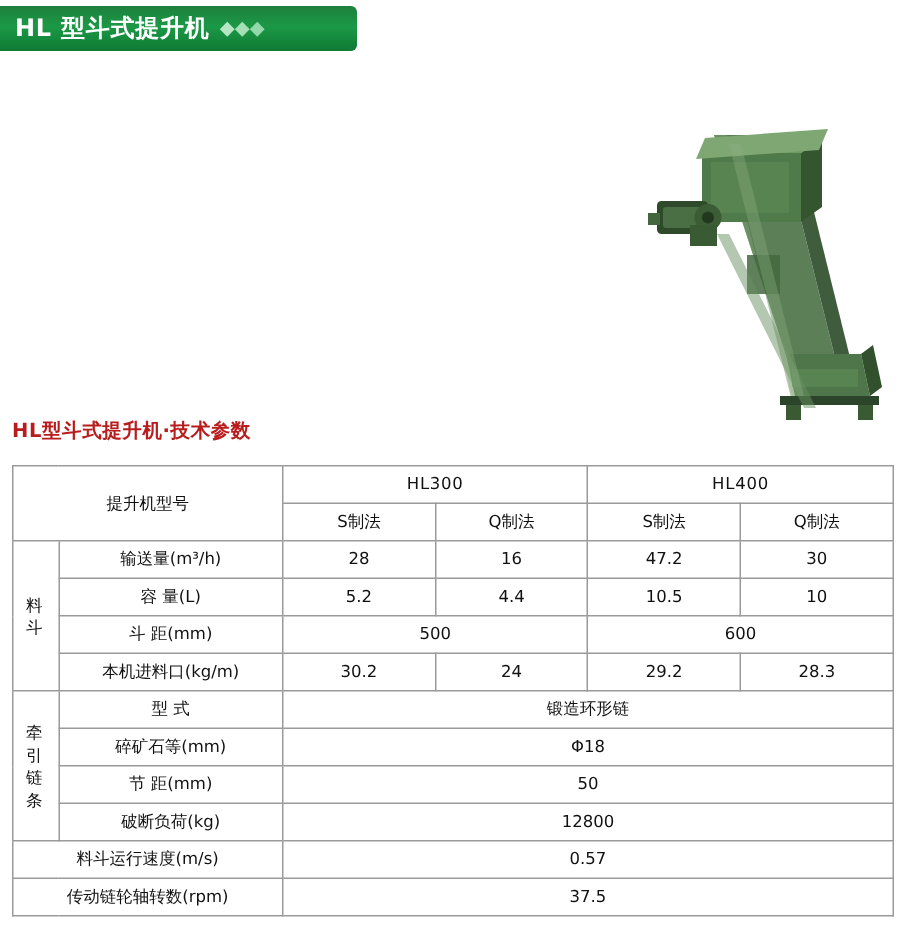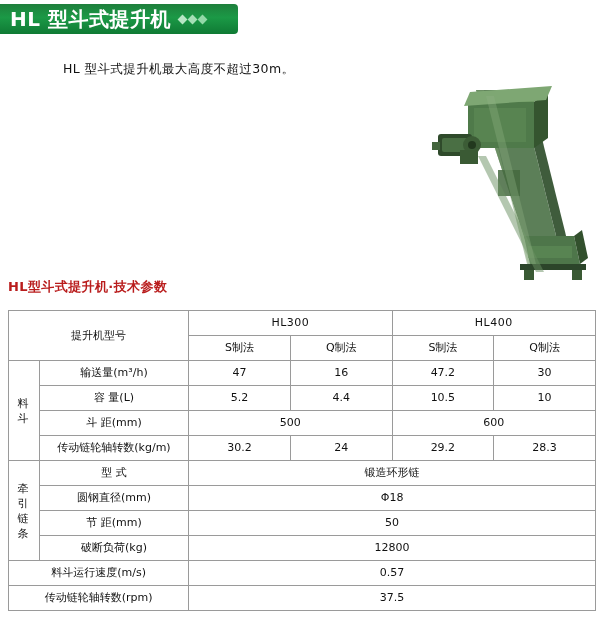--- a/index.html
+++ b/index.html
@@ -31,21 +31,21 @@
     background: linear-gradient(to bottom, #1e7f3c 0%, #1b9946 45%, #0f7a34 100%);
     border-top-right-radius: 4px;
     border-bottom-right-radius: 4px;
     display: flex;
     align-items: center;
     box-sizing: border-box;
     padding-left: 10px;
   }
   .header-title {
     color: #ffffff;
-    font-size: 20px;
+    font-size: 16px;
     font-weight: bold;
     letter-spacing: 0.5px;
     white-space: nowrap;
   }
   .header-diamonds {
     display: flex;
     align-items: center;
     gap: 3px;
     margin-left: 8px;
   }
@@ -159,21 +159,20 @@
   <div class="header">
     <span class="header-title">HL 型斗式提升机</span>
     <span class="header-diamonds">
       <span class="diamond d1"></span>
       <span class="diamond d2"></span>
       <span class="diamond d3"></span>
     </span>
   </div>
 
   <div class="intro">
-    <p class="indent">HL 型斗式提升机最大高度不超过30m。</p>
   </div>
 
   <div class="photo">
     <svg width="165" height="235" viewBox="0 0 165 235" xmlns="http://www.w3.org/2000/svg">
 
       <g>
         <polygon points="52,40 96,40 140,218 110,218" fill="#5c7f58"></polygon>
         <polygon points="96,40 106,40 150,218 140,218" fill="#3f5c3c"></polygon>
         <polygon points="52,40 60,40 104,218 110,218" fill="#7a9c6f" opacity="0.55"></polygon>
       </g>
@@ -238,52 +237,52 @@
         <tr>
           <td class="hdr">S制法</td>
           <td class="hdr">Q制法</td>
           <td class="hdr">S制法</td>
           <td class="hdr">Q制法</td>
         </tr>
 
         <tr>
           <td class="rowgroup" rowspan="4">料斗</td>
           <td class="label-cell">输送量(m³/h)</td>
-          <td>47</td>
+          <td>28</td>
           <td>16</td>
           <td>47.2</td>
           <td>30</td>
         </tr>
         <tr>
           <td class="label-cell">容 量(L)</td>
           <td>5.2</td>
           <td>4.4</td>
           <td>10.5</td>
           <td>10</td>
         </tr>
         <tr>
           <td class="label-cell">斗 距(mm)</td>
           <td colspan="2">500</td>
           <td colspan="2">600</td>
         </tr>
         <tr>
-          <td class="label-cell">传动链轮轴转数(kg/m)</td>
+          <td class="label-cell">本机进料口(kg/m)</td>
           <td>30.2</td>
           <td>24</td>
           <td>29.2</td>
           <td>28.3</td>
         </tr>
 
         <tr>
           <td class="rowgroup" rowspan="4">牵引链条</td>
           <td class="label-cell">型 式</td>
           <td colspan="4">锻造环形链</td>
         </tr>
         <tr>
-          <td class="label-cell">圆钢直径(mm)</td>
+          <td class="label-cell">碎矿石等(mm)</td>
           <td colspan="4">Φ18</td>
         </tr>
         <tr>
           <td class="label-cell">节 距(mm)</td>
           <td colspan="4">50</td>
         </tr>
         <tr>
           <td class="label-cell">破断负荷(kg)</td>
           <td colspan="4">12800</td>
         </tr>

